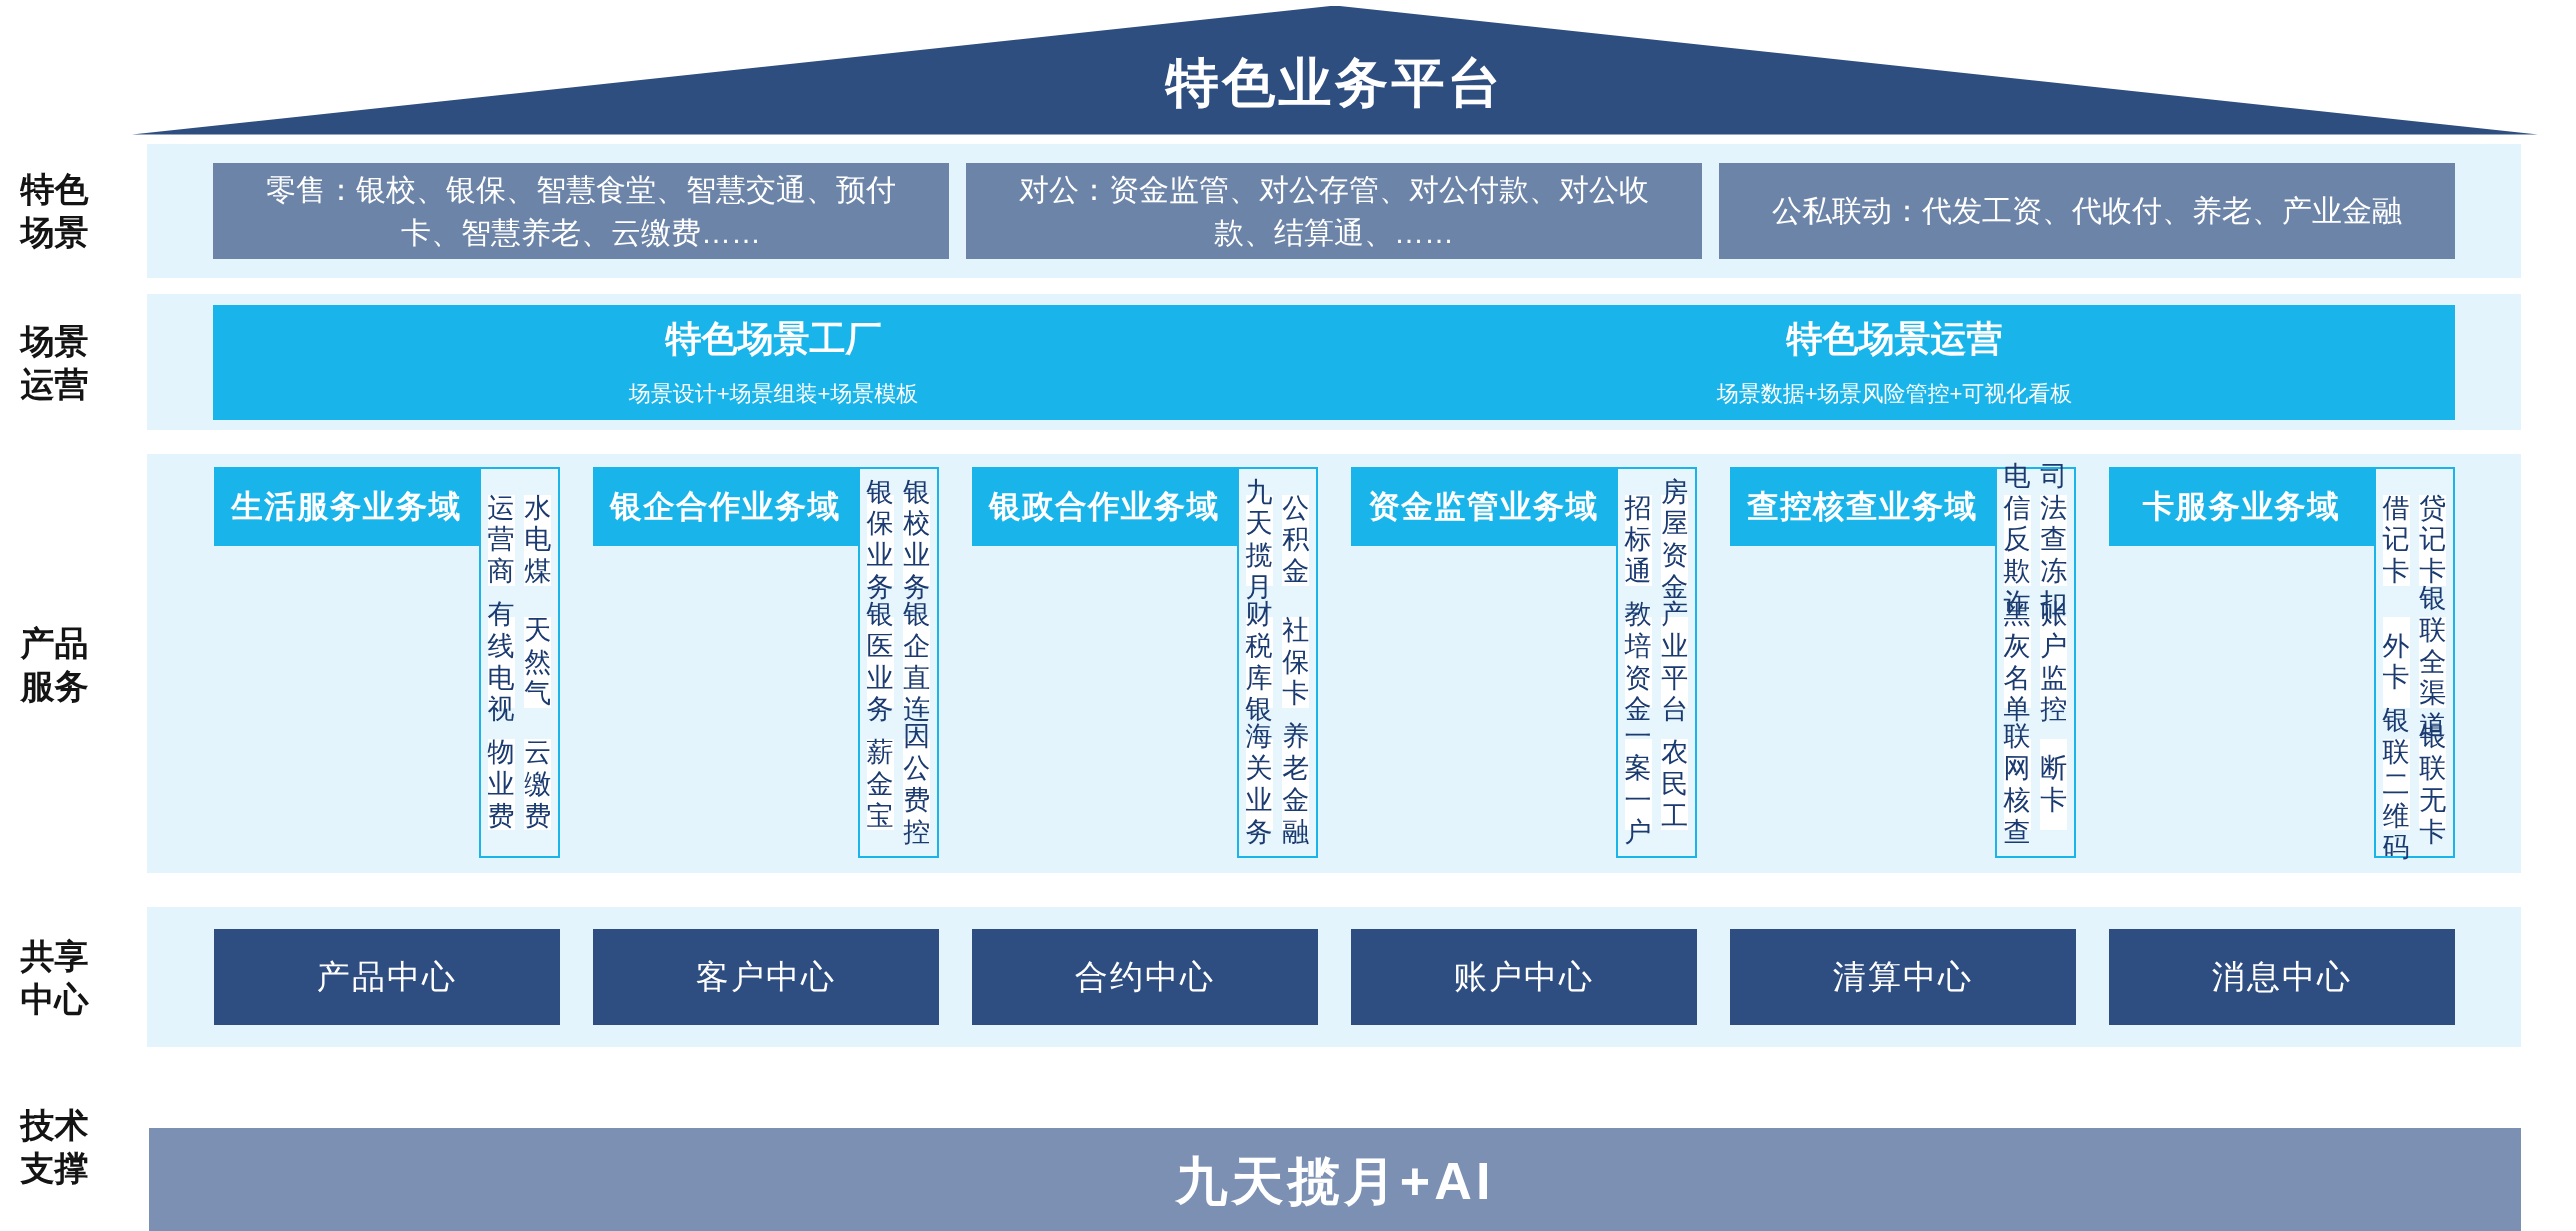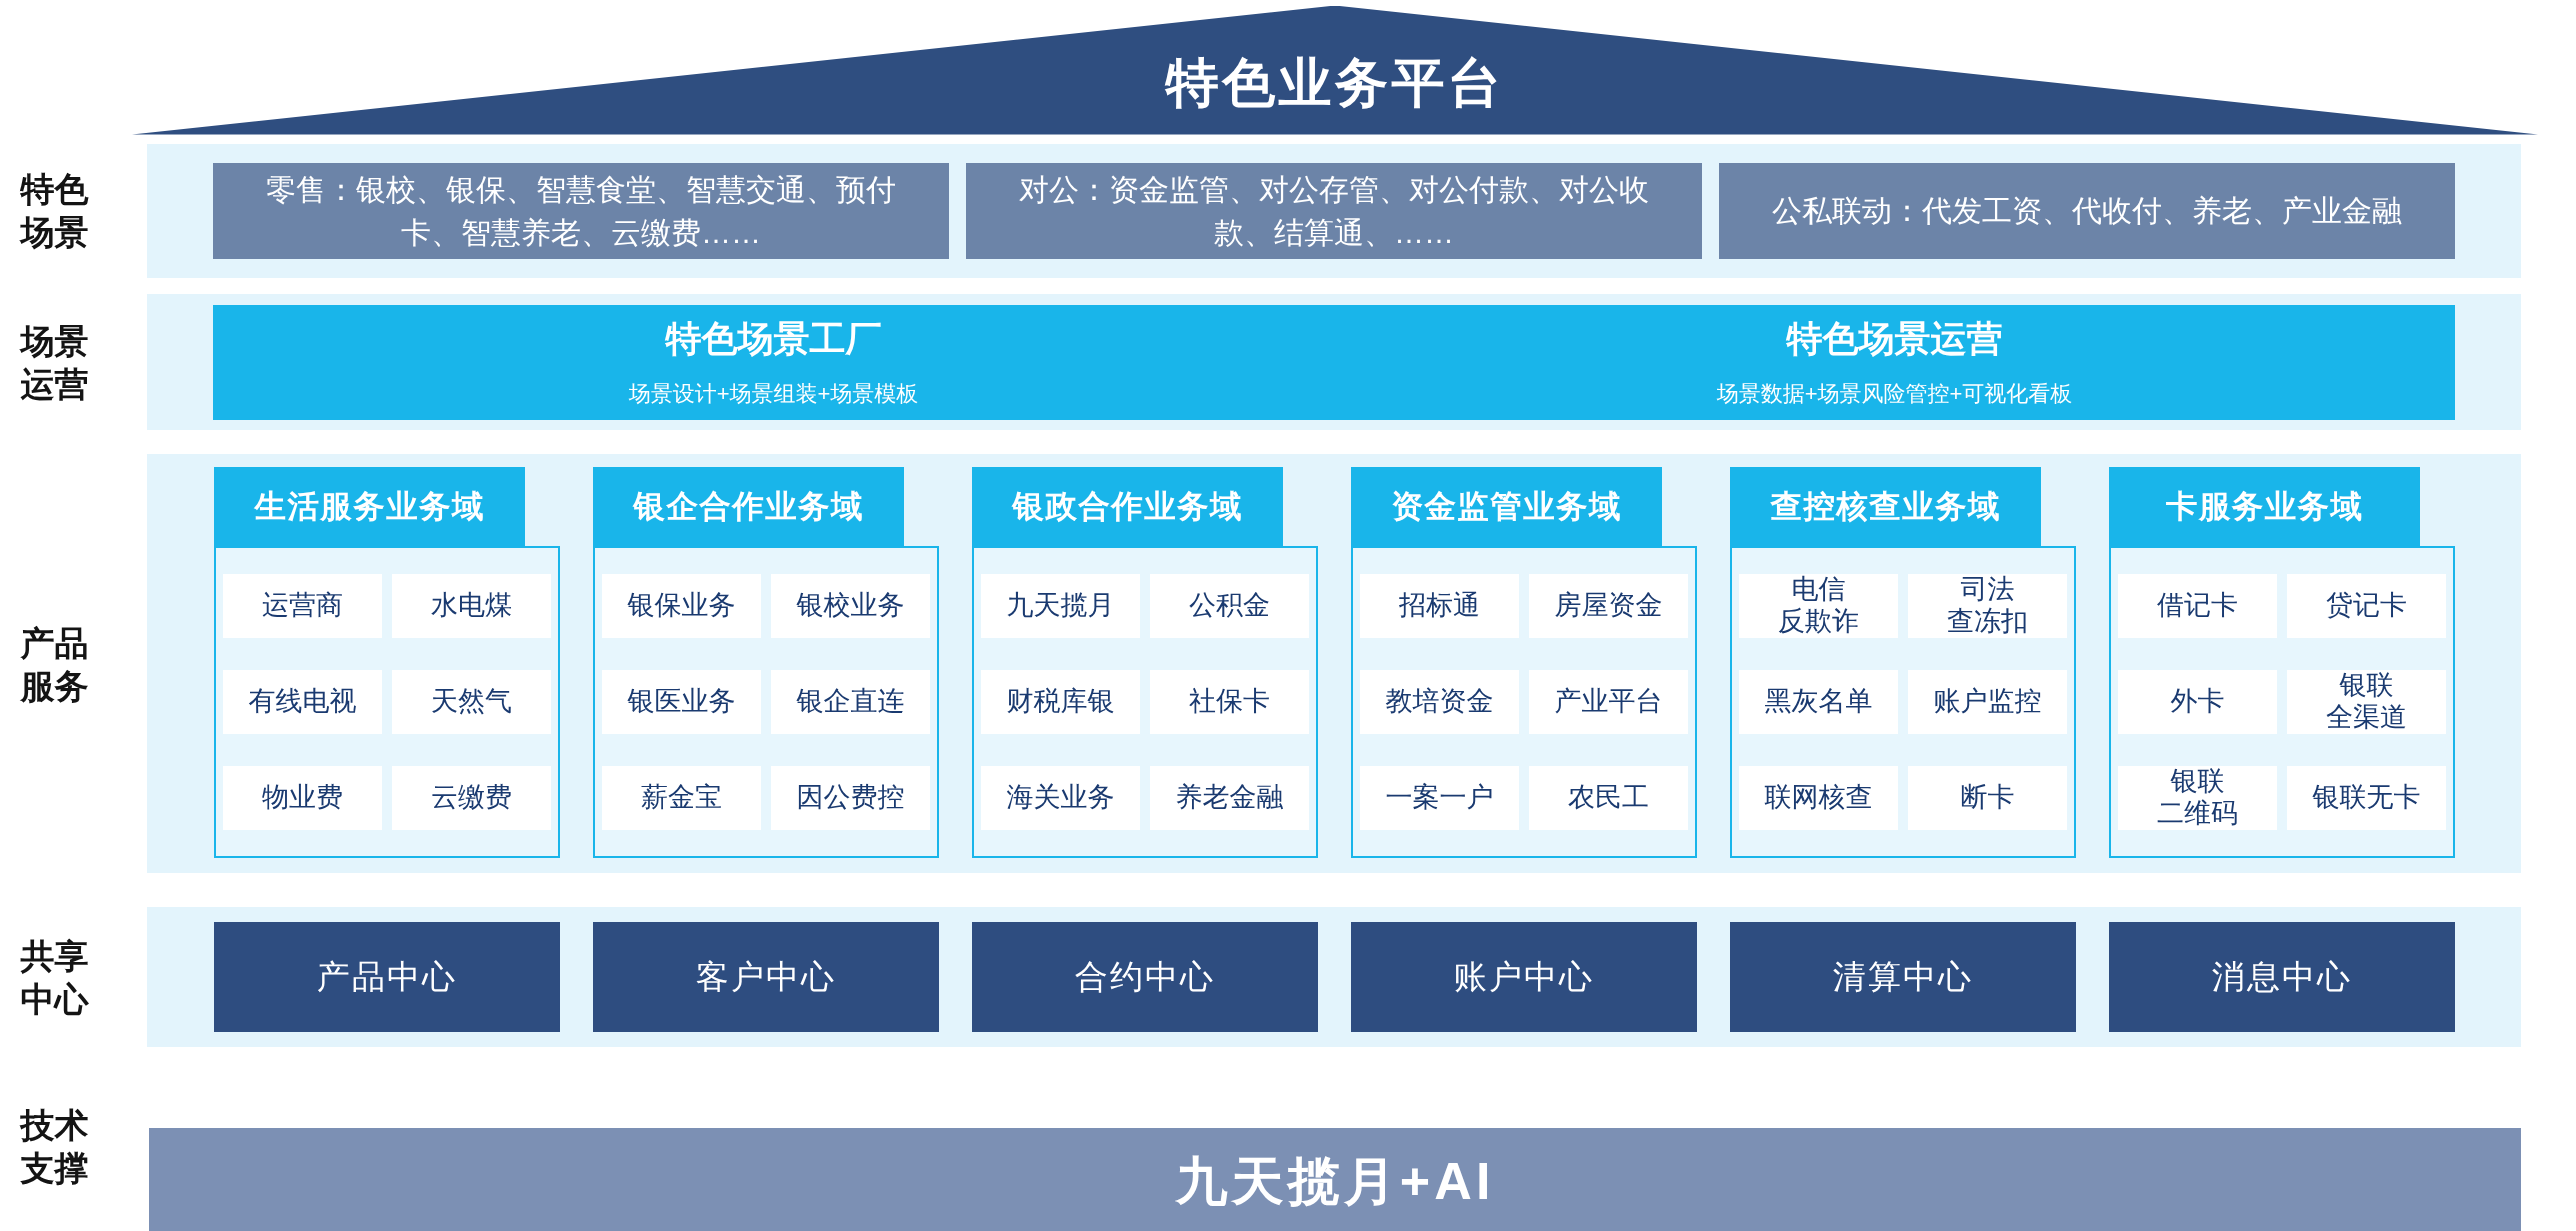--- a/index.html
+++ b/index.html
@@ -37,38 +37,38 @@
   }
   
   .op-box{
     flex:1;height:115px;background:#19B5EA;color:#ffffff;
     display:flex;flex-direction:column;align-items:center;justify-content:center;gap:15px;
     text-align:center;
   }
   .op-title{font-size:36px;font-weight:bold;}
   .op-sub{font-size:22px;}
   
-  .product-col{flex:1;display:flex;flex-direction:column;border-radius:13px;}
+  .product-col{flex:1;display:flex;flex-direction:row;border-radius:13px;}
   .col-header{
     width:90%;height:79px;background:#19B5EA;color:#ffffff;font-size:31.5px;font-weight:bold;
     display:flex;align-items:center;justify-content:center;letter-spacing:1.4px;
   }
   .col-body{
     flex:1;margin-bottom:15px;background:#E7F6FD;border:2.1px solid #19B5EA;
     display:grid;grid-template-columns:1fr 1fr;grid-template-rows:repeat(3,1fr);
     gap:31.5px 9.6px;padding:26px 6.8px;box-sizing:border-box;
   }
   .cell{
     background:#ffffff;color:#1A3A70;font-size:27px;line-height:1.18;
     display:flex;align-items:center;justify-content:center;text-align:center;
     white-space:pre-line;min-height:63px;
   }
   
   .center-box{
-    flex:1;height:110px;background:#2E4D80;color:#ffffff;font-size:33px;
+    flex:1;height:96px;background:#2E4D80;color:#ffffff;font-size:33px;
     display:flex;align-items:center;justify-content:center;letter-spacing:2.1px;
   }
   
   .tech-bar{
     position:absolute;left:149px;top:1092px;width:2372px;height:108px;background:#7C90B4;
     color:#ffffff;font-size:52px;font-weight:bold;letter-spacing:4.1px;
     display:flex;align-items:center;justify-content:center;margin-top:36px;
   }
 </style>
 </head>

